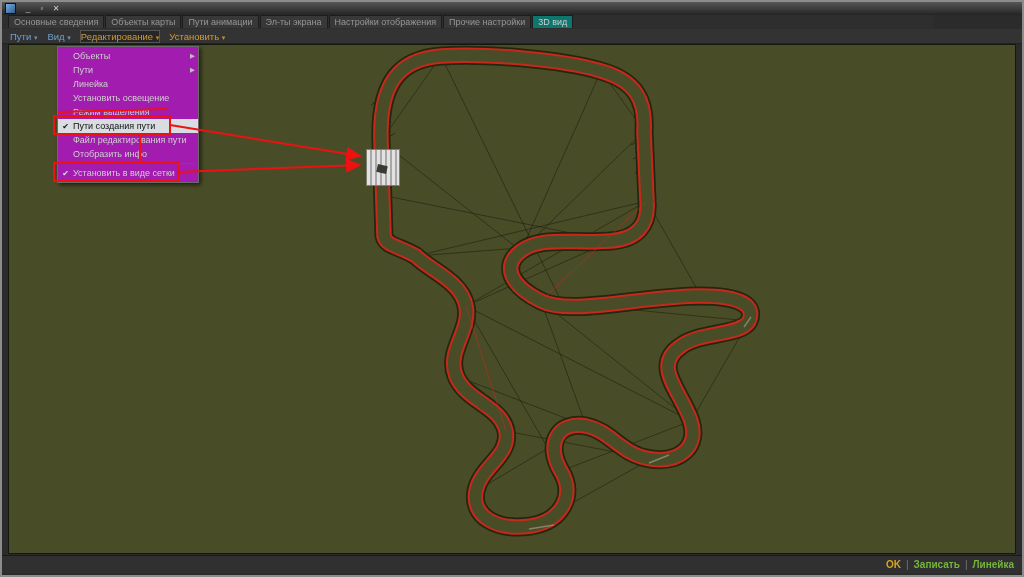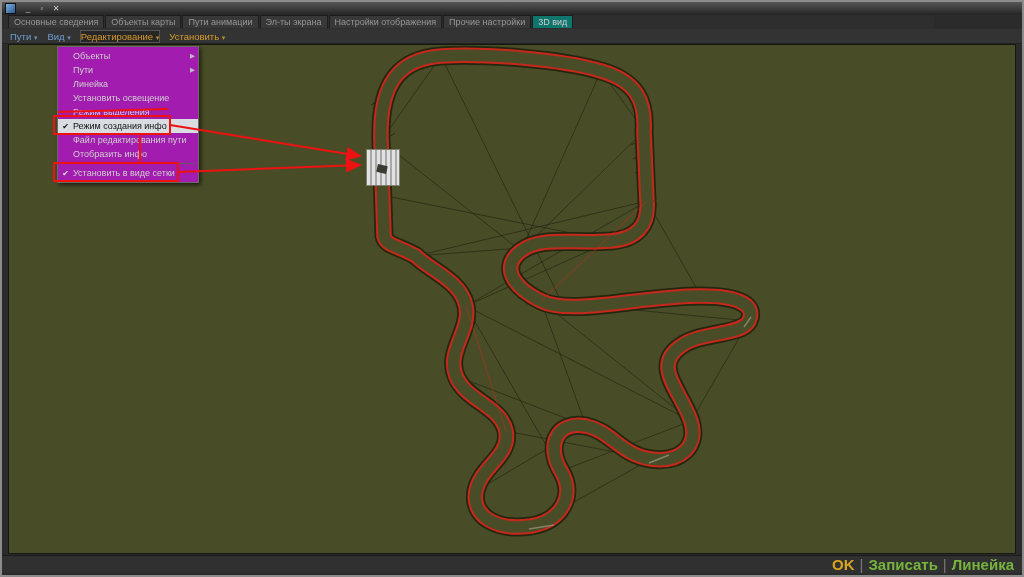--- a/index.html
+++ b/index.html
@@ -40,21 +40,21 @@
   .mi{height:14px;display:flex;align-items:center;font-size:9px;color:#cfcfcf;white-space:nowrap;}
   .mi .chk{width:15px;text-align:center;font-size:8px;color:#dddddd;}
   .mi .lbl{flex:1;}
   .mi .arr{width:11px;font-size:6.5px;color:#bbbbbb;text-align:center;}
   .mi.hl{background:#d9dde2;color:#101010;}
   .mi.hl .chk{color:#101010;}
   .msep{height:1px;background:#5c5c5c;margin:2px 3px;}
   
   #statusbar{left:2px;top:555px;width:1020px;height:18px;background:#303030;border-top:1px solid #1a1a1a;
      display:flex;align-items:center;justify-content:flex-end;padding-right:8px;box-sizing:border-box;
-     font-size:15px;font-weight:bold;}
+     font-size:10px;font-weight:bold;}
   #statusbar .sep{color:#777;margin:0 5px;font-weight:normal;}
   .st-ok{color:#d7a520;}
   .st-green{color:#76b43c;}
   
   #annot{left:0;top:0;width:1024px;height:577px;z-index:60;pointer-events:none;}
 </style>
 </head>
 <body>
 
 <div id="frame" class="abs"></div>
@@ -158,21 +158,21 @@
     <span class="lbl">Установить освещение</span>
     <span class="arr"></span>
   </div>
   <div class="mi">
     <span class="chk"></span>
     <span class="lbl">Режим выделения</span>
     <span class="arr"></span>
   </div>
   <div class="mi hl">
     <span class="chk">✔</span>
-    <span class="lbl">Режим создания инфо</span>
+    <span class="lbl">Пути создания пути</span>
     <span class="arr"></span>
   </div>
   <div class="mi">
     <span class="chk"></span>
     <span class="lbl">Файл редактирования пути</span>
     <span class="arr"></span>
   </div>
   <div class="mi">
     <span class="chk"></span>
     <span class="lbl">Отобразить инфо</span>

